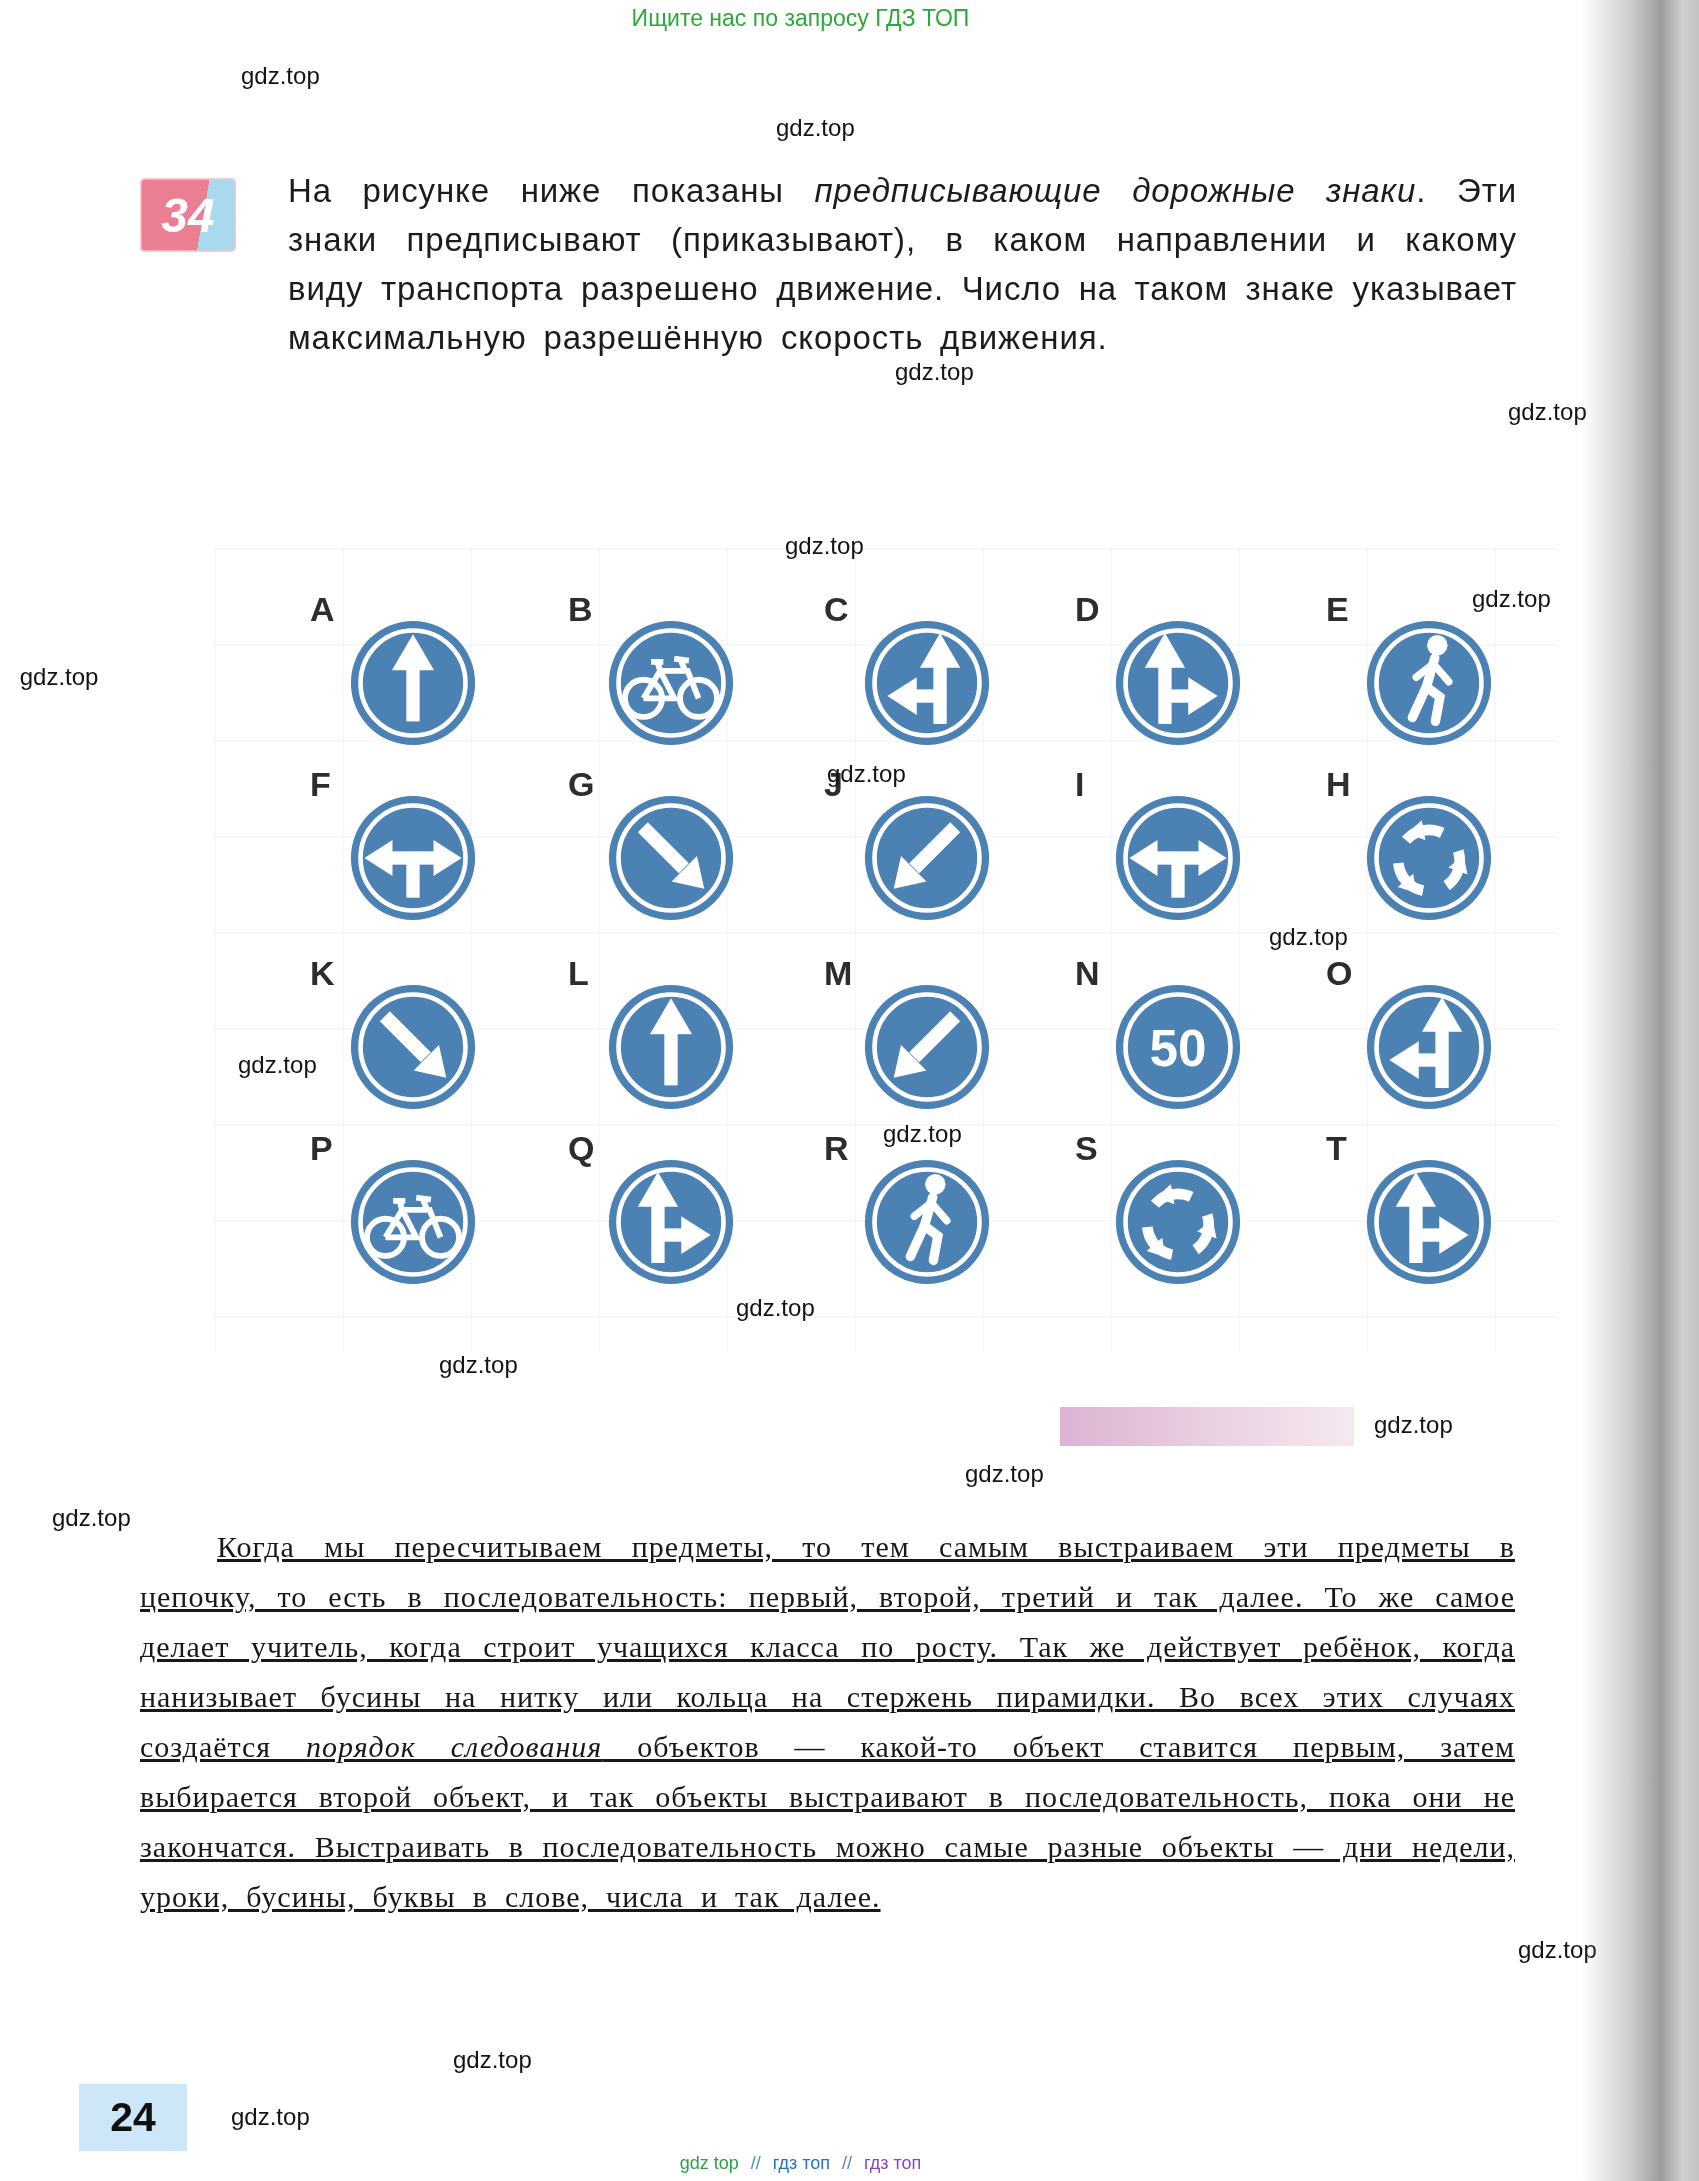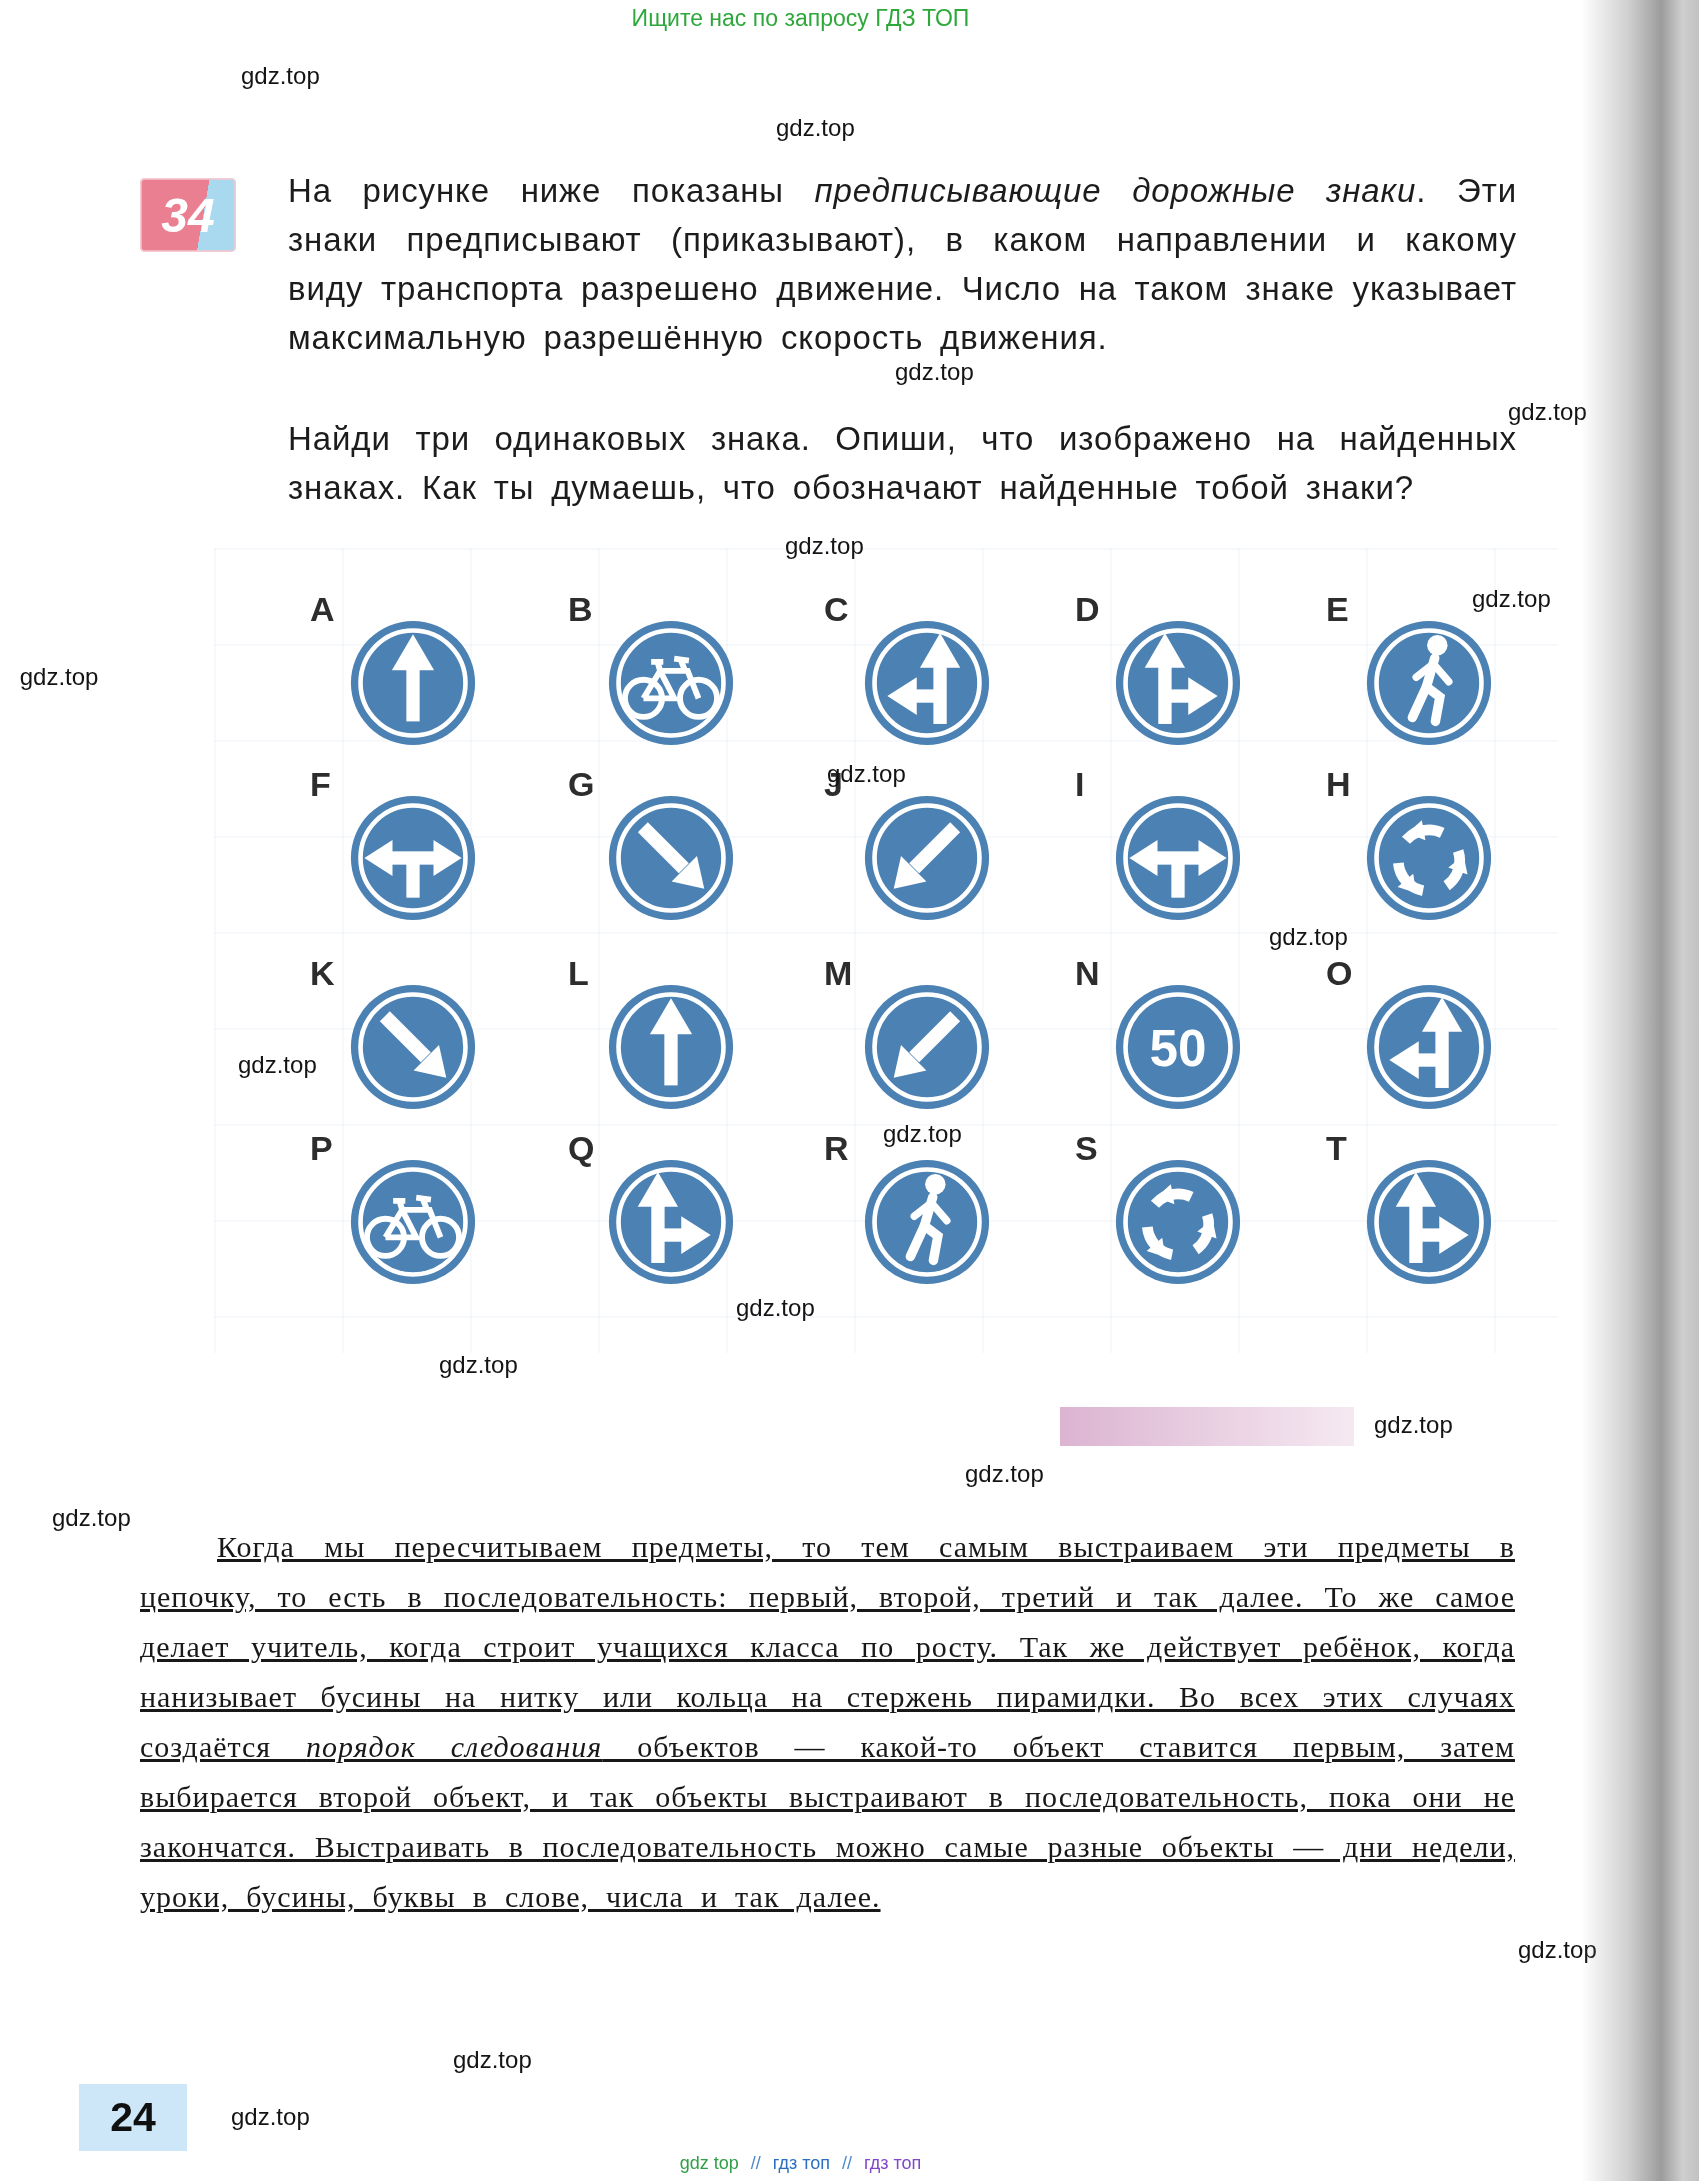--- a/index.html
+++ b/index.html
@@ -125,21 +125,20 @@
   <div class="promo">Ищите нас по запросу ГДЗ ТОП</div>
 
   <div class="ghost"></div>
 
   <div class="task-badge">
     <span>34</span>
   </div>
 
   <p class="para p1"><span>На рисунке ниже показаны </span><i>предписывающие дорожные знаки</i><span>. Эти знаки предписывают (приказывают), в каком направлении и какому виду транспорта разрешено движение. Число на таком знаке указывает максимальную разрешённую скорость движения.</span></p>
 
-  <p class="para p2">Найди три одинаковых знака. Опиши, что изображено на найденных знаках. Как ты думаешь, что обозначают найденные тобой знаки?</p>
 
   <div class="signs">
 
     <div class="sign-cell" style="left:349px;top:619px">
       <span class="sign-letter">A</span>
       <span><svg class="sign-svg" viewBox="0 0 100 100">
             <use href="#g-base"></use>
             <use href="#g-up"></use>
           </svg></span>
     </div>

